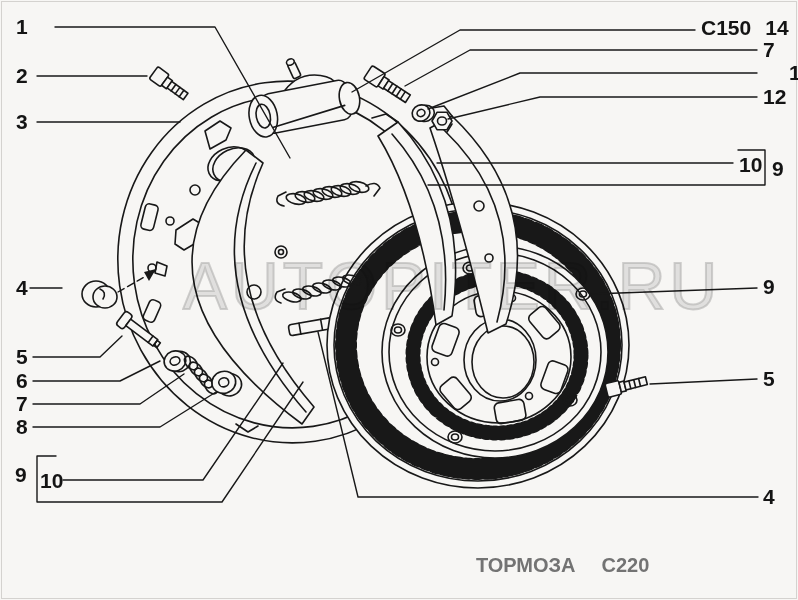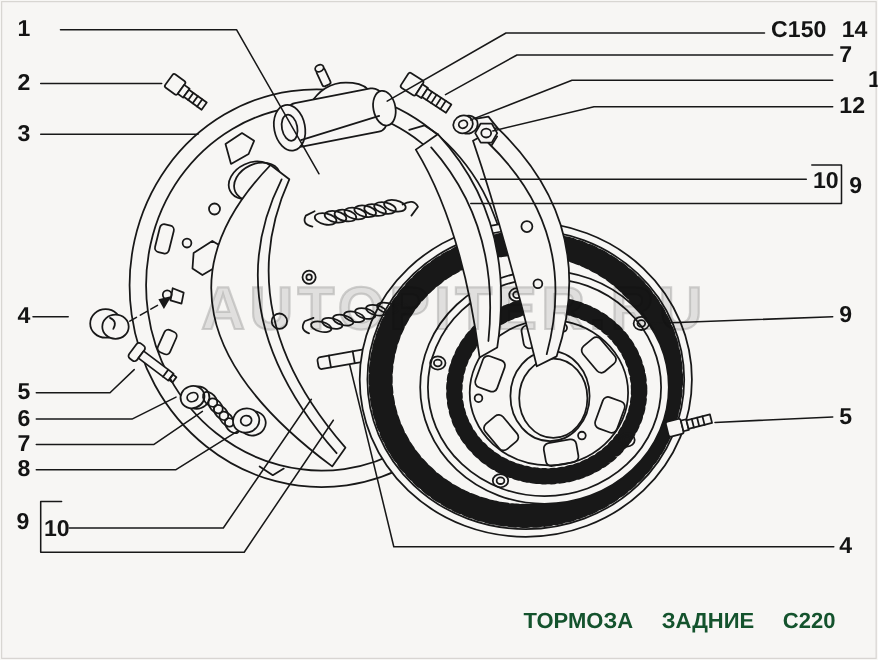--- a/index.html
+++ b/index.html
@@ -3,22 +3,22 @@
 <meta charset="utf-8">
 <style>
   html,body{margin:0;padding:0;}
   .sheet{position:relative;width:798px;height:600px;background:#f7f6f4;overflow:hidden;
          font-family:"Liberation Sans", sans-serif;}
   .frame{position:absolute;inset:1px;border:1px solid #d4d2cf;pointer-events:none;}
   svg.draw{position:absolute;left:0;top:0;z-index:1;}
   .co{position:absolute;z-index:3;font-weight:bold;font-size:21px;line-height:24px;color:#141414;}
   .codes{position:absolute;z-index:3;display:flex;gap:14px;font-weight:bold;font-size:21px;color:#141414;align-items:flex-end;}
   .caption{position:absolute;left:476px;top:554px;z-index:3;display:flex;gap:26px;
-           font-weight:bold;font-size:20px;color:#14532d;}
-  .wm{position:absolute;left:183px;top:248px;z-index:2;font-weight:bold;font-size:55px;
+           font-weight:bold;font-size:20px;color:#737373;}
+  .wm{position:absolute;left:183px;top:248px;z-index:2;font-weight:normal;font-size:66px;
       letter-spacing:4px;color:rgba(195,195,195,0.38);
       -webkit-text-stroke:2px rgba(178,178,178,0.55);mix-blend-mode:multiply;white-space:nowrap;}
 </style>
 </head>
 <body>
 
 <div class="sheet">
 
   <svg class="draw" width="798" height="600" viewBox="0 0 798 600">
     <g fill="none" stroke="#181818" stroke-width="1.6" stroke-linecap="round" stroke-linejoin="round">
@@ -252,18 +252,17 @@
   <div class="co" style="left:789px;top:61px">13</div>
   <div class="co" style="left:763px;top:85px">12</div>
   <div class="co" style="left:739px;top:153px">10</div>
   <div class="co" style="left:772px;top:157px">9</div>
   <div class="co" style="left:763px;top:275px">9</div>
   <div class="co" style="left:763px;top:367px">5</div>
   <div class="co" style="left:763px;top:485px">4</div>
 
   <div class="caption">
     <span>ТОРМОЗА</span>
-    <span>ЗАДНИЕ</span>
     <span>C220</span>
   </div>
 
   <div class="frame"></div>
 </div>
 
 </body></html>

